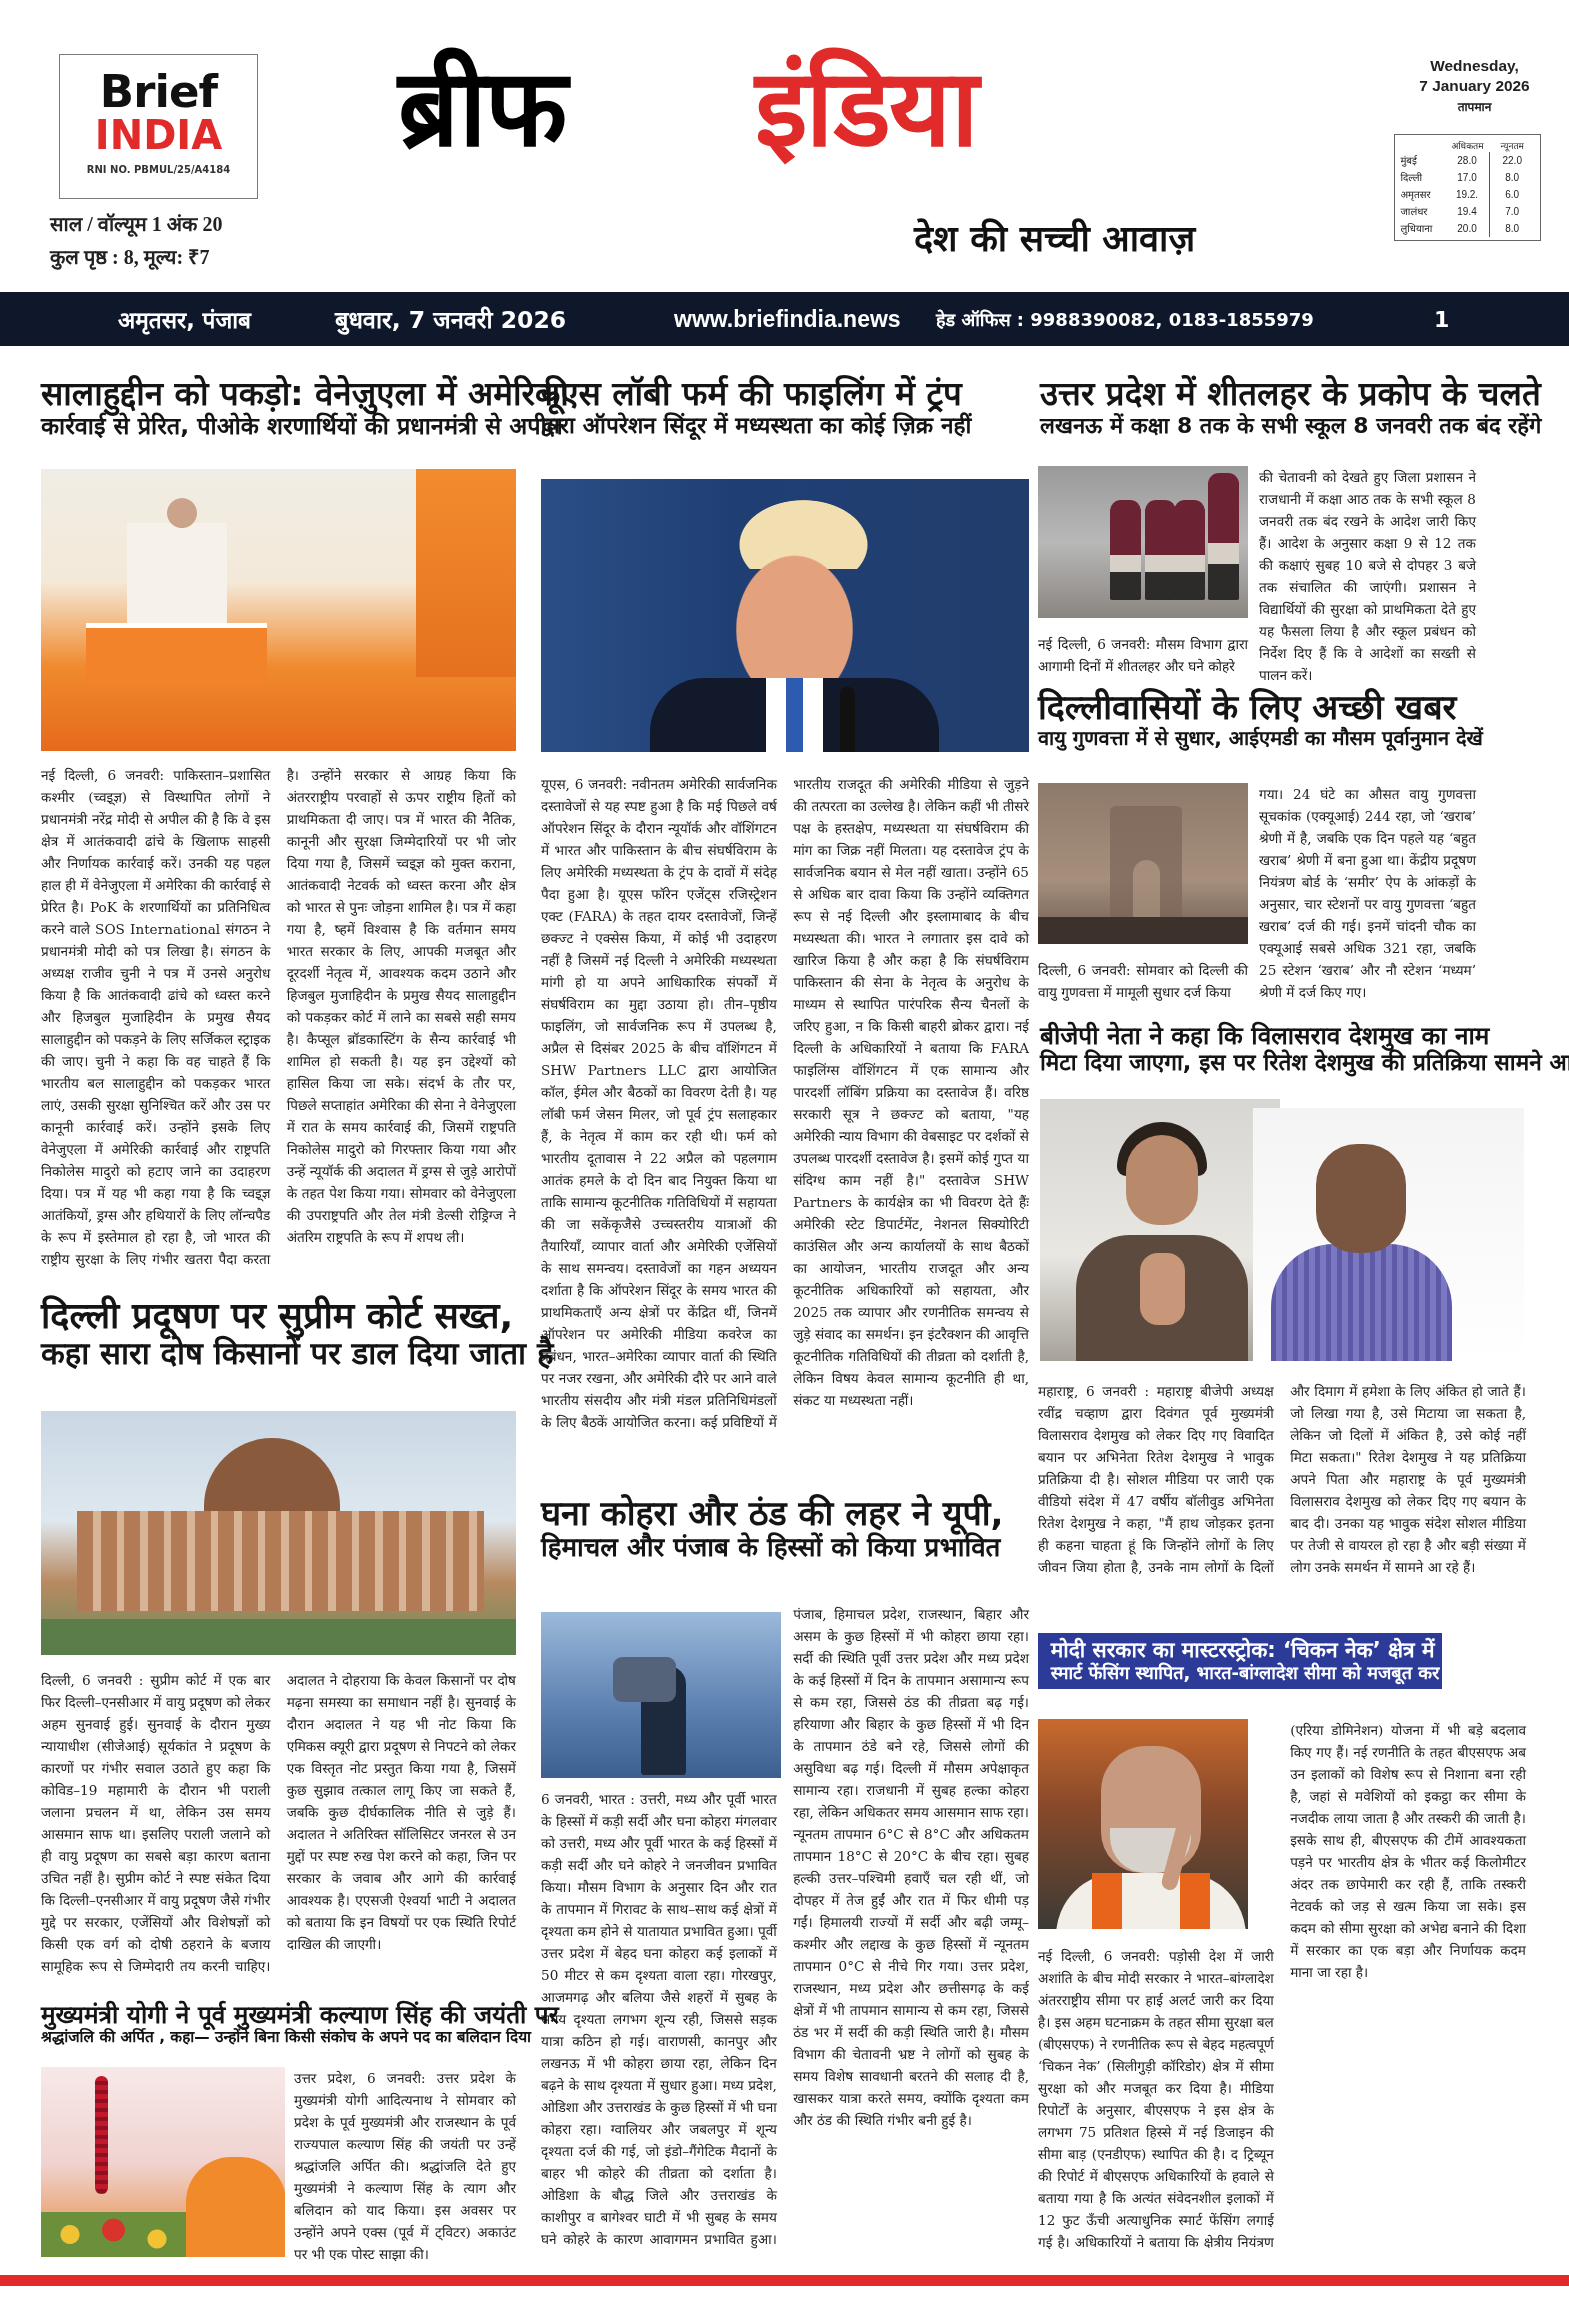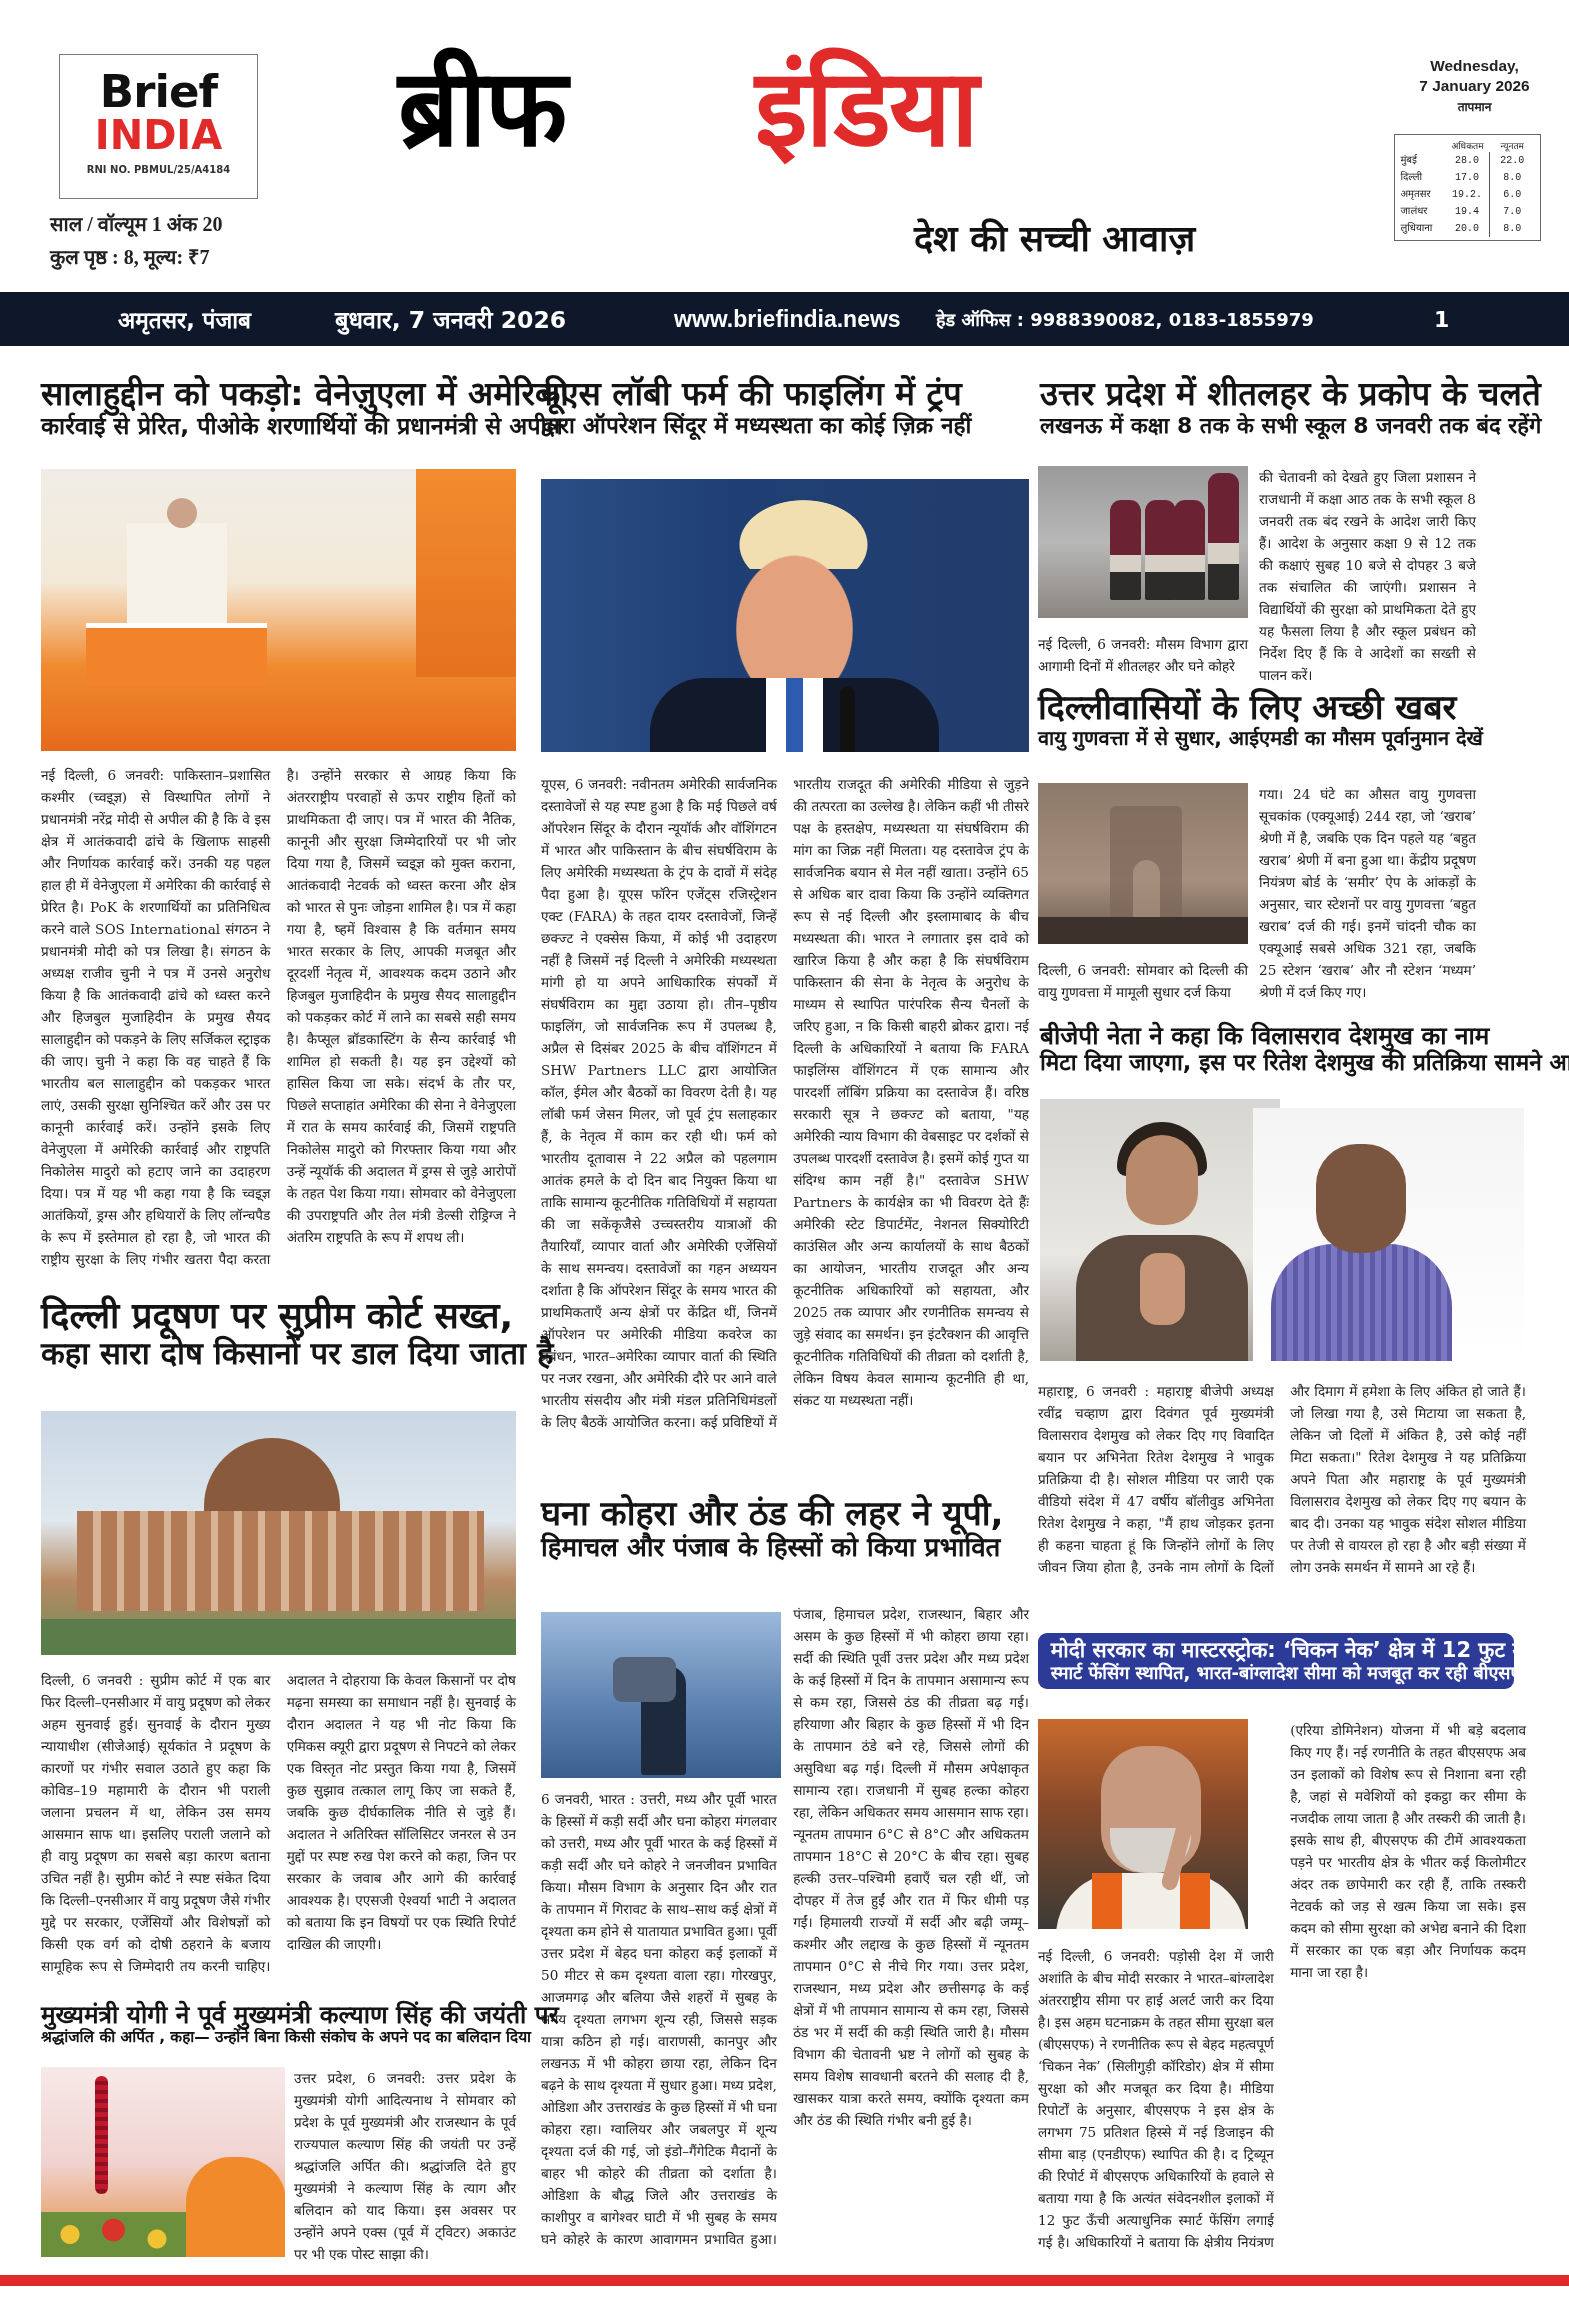--- a/index.html
+++ b/index.html
@@ -14,21 +14,21 @@
     .issue-info { position: absolute; left: 50px; top: 208px; font-size: 20px; font-weight: bold; color: #222; line-height: 33px; font-family: Liberation Serif, serif; }
 
     .title-hi { position: absolute; top: 45px; font-family: "DejaVu Sans", sans-serif; font-weight: bold; font-size: 107px; line-height: 127px; letter-spacing: -1.8px; }
     .title-1 { left: 398px; color: #000; }
     .title-2 { left: 755px; color: #e12a2a; }
     .tagline { position: absolute; left: 914px; top: 213px; font-size: 36px; font-weight: bold; color: #111; }
 
     .date-block { position: absolute; left: 1393px; top: 56px; width: 163px; text-align: center; font-family: "Liberation Sans", sans-serif; font-weight: bold; color: #222; }
     .date-block .d1 { font-size: 15.4px; line-height: 20px; }
     .temp-title { font-family: "DejaVu Sans", sans-serif; font-size: 12px; font-weight: bold; margin-top: 1.8px; }
-    .temp-table { position: absolute; left: 1394px; top: 134px; width: 147px; border: 0.9px solid #666; padding: 3.6px 5.4px; font-size: 10px; font-family: Liberation Mono, monospace; color: #222; }
+    .temp-table { position: absolute; left: 1394px; top: 134px; width: 147px; border: 0.9px solid #666; padding: 3.6px 5.4px; font-size: 10px; font-family: Liberation Sans, sans-serif; color: #222; }
     .temp-table .hdr, .temp-table .row { display: flex; }
     .temp-table .c0 { width: 45px; }
     .temp-table .c1 { width: 45px; text-align: center; border-right: 0.9px solid #555; }
     .temp-table .c2 { width: 45px; text-align: center; }
     .temp-table .hdr span { font-size: 9px; }
     .temp-table .row { line-height: 17px; }
 
     
     .red-band { position: absolute; left: 0; top: 292px; width: 1569px; height: 54px; background: #0f172a; display: flex; align-items: center; color: #fff; font-weight: bold; }
     .red-band span { position: absolute; white-space: nowrap; }
@@ -234,21 +234,21 @@
 <div class="article" style="left:541px; top:1494px; width:488px;">
   <div class="headline" style="font-size:34px">घना कोहरा और ठंड की लहर ने यूपी,</div>
   <div class="headline" style="font-size:26px">हिमाचल और पंजाब के हिस्सों को किया प्रभावित</div>
 </div>
 <div class="photo ph-bluefog" style="left:541px; top:1612px; width:240px; height:166px;">
   <div class="man"></div>
     <div class="bag"></div>
 </div>
 <div class="body-text" style="position:absolute; left:541px; top:1603px; width:488px; height:651px; column-count:2; column-gap:16.3px; column-fill:auto;"><div style="height: 185px;"></div>6 जनवरी, भारत : उत्तरी, मध्य और पूर्वी भारत के हिस्सों में कड़ी सर्दी और घना कोहरा मंगलवार को उत्तरी, मध्य और पूर्वी भारत के कई हिस्सों में कड़ी सर्दी और घने कोहरे ने जनजीवन प्रभावित किया। मौसम विभाग के अनुसार दिन और रात के तापमान में गिरावट के साथ–साथ कई क्षेत्रों में दृश्यता कम होने से यातायात प्रभावित हुआ। पूर्वी उत्तर प्रदेश में बेहद घना कोहरा कई इलाकों में 50 मीटर से कम दृश्यता वाला रहा। गोरखपुर, आजमगढ़ और बलिया जैसे शहरों में सुबह के समय दृश्यता लगभग शून्य रही, जिससे सड़क यात्रा कठिन हो गई। वाराणसी, कानपुर और लखनऊ में भी कोहरा छाया रहा, लेकिन दिन बढ़ने के साथ दृश्यता में सुधार हुआ। मध्य प्रदेश, ओडिशा और उत्तराखंड के कुछ हिस्सों में भी घना कोहरा रहा। ग्वालियर और जबलपुर में शून्य दृश्यता दर्ज की गई, जो इंडो–गैंगेटिक मैदानों के बाहर भी कोहरे की तीव्रता को दर्शाता है। ओडिशा के बौद्ध जिले और उत्तराखंड के काशीपुर व बागेश्वर घाटी में भी सुबह के समय घने कोहरे के कारण आवागमन प्रभावित हुआ। पंजाब, हिमाचल प्रदेश, राजस्थान, बिहार और असम के कुछ हिस्सों में भी कोहरा छाया रहा। सर्दी की स्थिति पूर्वी उत्तर प्रदेश और मध्य प्रदेश के कई हिस्सों में दिन के तापमान असामान्य रूप से कम रहा, जिससे ठंड की तीव्रता बढ़ गई। हरियाणा और बिहार के कुछ हिस्सों में भी दिन के तापमान ठंडे बने रहे, जिससे लोगों की असुविधा बढ़ गई। दिल्ली में मौसम अपेक्षाकृत सामान्य रहा। राजधानी में सुबह हल्का कोहरा रहा, लेकिन अधिकतर समय आसमान साफ रहा। न्यूनतम तापमान 6°C से 8°C और अधिकतम तापमान 18°C से 20°C के बीच रहा। सुबह हल्की उत्तर–पश्चिमी हवाएँ चल रही थीं, जो दोपहर में तेज हुईं और रात में फिर धीमी पड़ गईं। हिमालयी राज्यों में सर्दी और बढ़ी जम्मू–कश्मीर और लद्दाख के कुछ हिस्सों में न्यूनतम तापमान 0°C से नीचे गिर गया। उत्तर प्रदेश, राजस्थान, मध्य प्रदेश और छत्तीसगढ़ के कई क्षेत्रों में भी तापमान सामान्य से कम रहा, जिससे ठंड भर में सर्दी की कड़ी स्थिति जारी है। मौसम विभाग की चेतावनी भ्रष्ट ने लोगों को सुबह के समय विशेष सावधानी बरतने की सलाह दी है, खासकर यात्रा करते समय, क्योंकि दृश्यता कम और ठंड की स्थिति गंभीर बनी हुई है।</div>
 
-<div class="article blue-hl" style="left:1038px; top:1633px; width:476px;border-radius:9px;">
+<div class="article blue-hl" style="left:1038px; top:1633px; width:404px;">
   <div class="headline" style="font-size:21px; color:#fff;">मोदी सरकार का मास्टरस्ट्रोक: ‘चिकन नेक’ क्षेत्र में 12 फुट ऊँची</div>
   <div class="headline" style="font-size:18px; color:#fff;">स्मार्ट फेंसिंग स्थापित, भारत-बांग्लादेश सीमा को मजबूत कर रही बीएसएफ</div>
 </div>
 <div class="photo ph-amit" style="left:1038px; top:1719px; width:210px; height:210px;">
   <div class="body"></div>
     <div class="stole"></div>
     <div class="head"></div>
     <div class="beard"></div>
     <div class="finger"></div>
 </div>

